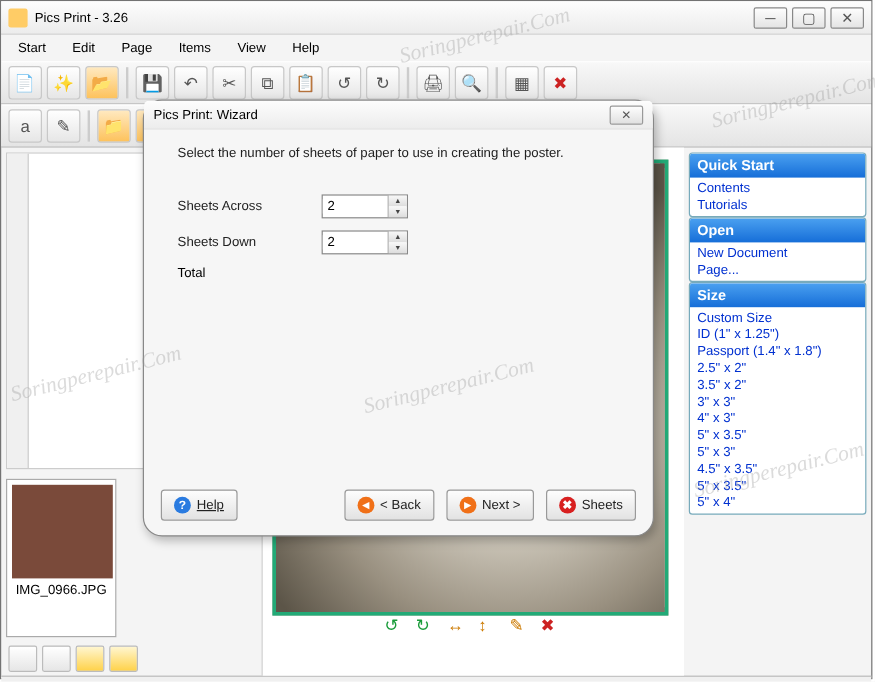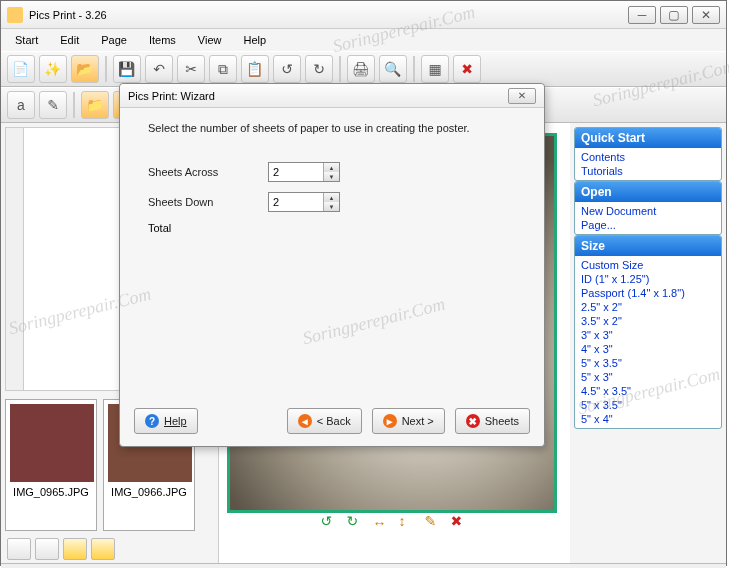--- a/index.html
+++ b/index.html
@@ -38,21 +38,21 @@
 .rot.r{color:#cc7a00}
 .rot.x{color:#c22}
 .rightpane{width:156px;padding:4px;display:flex;flex-direction:column;overflow:hidden}
 .panel{border:1px solid #7ab;border-radius:3px;background:#fff;overflow:hidden}
 .panel .hdr{background:linear-gradient(#4aa0f0,#166ed8);color:#fff;font-weight:bold;padding:3px 6px;font-size:12px}
 .panel .body{padding:2px 6px}
 .panel .body a{color:#0030d0;display:block;padding:1px 0;text-decoration:none}
 .statusbar{height:22px;border-top:1px solid #bbb;background:#f0f0f0;display:flex;align-items:center;font-size:11px;padding:0 8px;gap:40px}
 
 
-.dialog{position:absolute;left:118px;top:82px;width:426px;height:364px;border:1px solid #888;border-radius:4px;background:#f6f6f6;box-shadow:2px 3px 8px rgba(0,0,0,0.25);z-index:50}
+.dialog{position:absolute;left:118px;top:82px;width:426px;height:364px;border:1px solid #888;border-radius:16px;background:#f6f6f6;box-shadow:2px 3px 8px rgba(0,0,0,0.25);z-index:50}
 .dlgbar{height:24px;background:linear-gradient(#fdfdfd,#ececec);border-bottom:1px solid #ccc;display:flex;align-items:center;padding:0 8px;border-radius:4px 4px 0 0}
 .dlgbar .t{flex:1}
 .dlgclose{width:28px;height:16px;border:1px solid #999;border-radius:2px;background:linear-gradient(#fdfdfd,#e0e0e0);display:flex;align-items:center;justify-content:center;font-size:10px;color:#555}
 .dlgbody{padding:14px 28px}
 .dlgbody h2{font-family:Georgia,"Times New Roman",serif;font-size:20px;font-weight:bold;font-style:italic;margin-bottom:6px;color:#111}
 .dlgbody .sub{font-size:11px;color:#222;margin-bottom:28px}
 .formrow{display:flex;align-items:center;margin-bottom:10px}
 .formrow .lbl{width:120px;color:#222}
 .spin{width:72px;height:20px;border:1px solid #888;background:#fff;display:flex;align-items:center}
 .spin input{border:none;width:54px;padding:0 4px;font-size:11px;outline:none}
@@ -140,24 +140,20 @@
     <div class="tbtn">▤</div>
   </div>
 
   <div class="content">
     <div class="leftpane">
       <div class="rulerarea">
         <div class="ruler-v"></div>
       </div>
       <div class="thumbs">
         <div class="thumb">
-          <div class="img"></div>
-          <span>IMG_0965.JPG</span>
-        </div>
-        <div class="thumb">
           <div class="img img2"></div>
           <span>IMG_0966.JPG</span>
         </div>
       </div>
       <div class="btmicons">
         <div class="fbtn"></div>
         <div class="fbtn"></div>
         <div class="fbtn y"></div>
         <div class="fbtn y"></div>
       </div>

